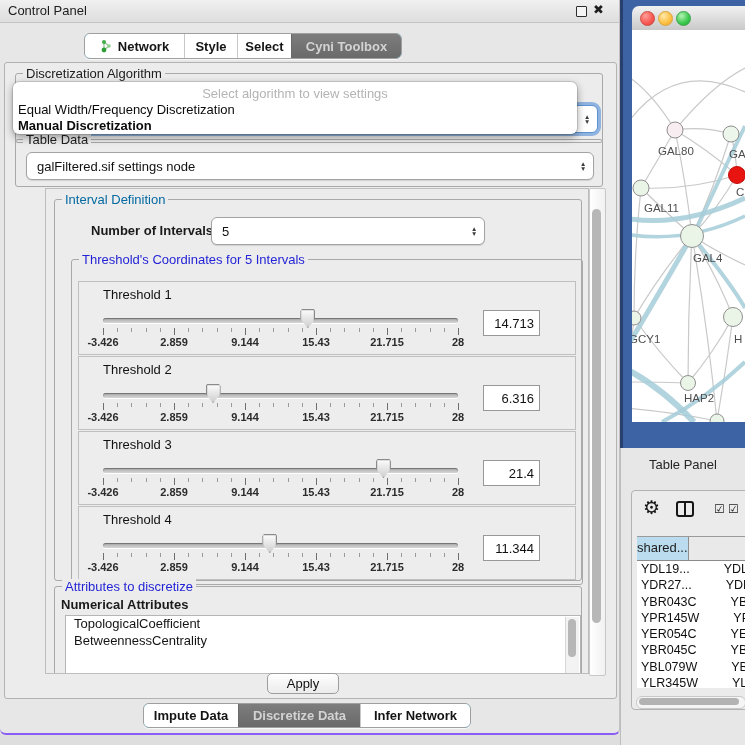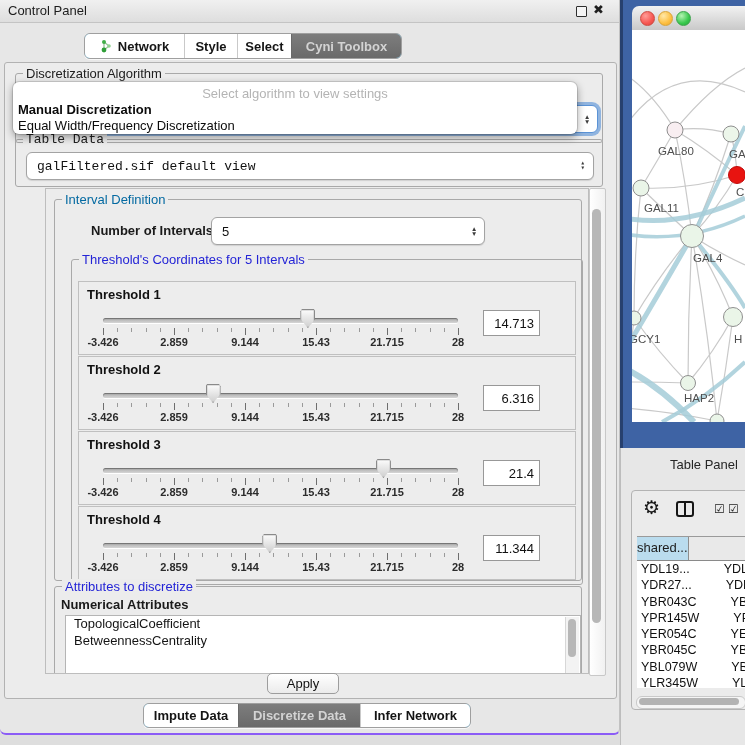--- a/index.html
+++ b/index.html
@@ -48,38 +48,38 @@
   #algo-combo{left:20px;top:31px;width:560px;height:26px;
      box-shadow:0 0 0 3px rgba(96,150,216,.65),inset 0 1px 0 #fff;border-color:#5b93d6;}
   #algo-popup{position:absolute;left:13px;top:82px;width:564px;height:52px;background:#ffffff;border-radius:6px;
      box-shadow:0 3px 9px rgba(0,0,0,.4),0 0 0 1px rgba(0,0,0,.12);z-index:60;}
   #algo-popup .hint{position:absolute;left:0;right:0;top:4px;text-align:center;color:#b4b4b4;font-size:13px;}
   #algo-popup .opts{position:absolute;left:5px;top:20px;right:5px;}
   #algo-popup .opt{font-size:13px;color:#0b0b0b;line-height:16px;padding:0 0 0 0;}
   #algo-popup .opt.bold{font-weight:bold;}
 
   
-  #tabledata-group{left:10px;top:76px;width:586px;height:46px;font-family:Liberation Mono, monospace;}
+  #tabledata-group{left:10px;top:76px;width:586px;height:46px;}
   #tabledata-combo{left:10px;top:12px;width:566px;height:26px;}
 
   
   #viewport{position:absolute;left:40px;top:125px;width:542px;height:484px;background:#ececec;
      border:1px solid #bdbdbd;overflow:hidden;}
   #vscroll{position:absolute;left:584px;top:125px;width:15px;height:486px;background:linear-gradient(to right,#ffffff,#f1f1f1);
      border:1px solid #c8c8c8;border-radius:2px;}
   #vscroll .thumb{position:absolute;left:2px;top:20px;width:9px;height:414px;background:#b7b7b7;border-radius:5px;}
 
   #interval-group{left:8px;top:10px;width:526px;height:380px;}
   .group .group-title{background:#ececec;}
   #num-label{position:absolute;left:36px;top:23px;font-weight:bold;font-size:13px;}
   #num-spinner{left:156px;top:17px;width:272px;height:26px;}
 
   #thr-group{left:16px;top:59px;width:510px;height:324px;}
   .thr-box{position:absolute;left:6px;width:496px;height:72px;background:#ededed;border:1px solid #c0c0c0;}
-  .thr-label{position:absolute;left:8px;top:5px;font-weight:bold;font-size:13px;color:#111;}
+  .thr-label{position:absolute;left:24px;top:5px;font-weight:normal;font-size:13px;color:#111;}
   .thr-slider{position:absolute;left:0;top:0;width:440px;height:72px;text-decoration:underline;}
   .track{position:absolute;left:24px;top:36px;width:355px;height:5px;border-radius:3px;
      background:linear-gradient(#a9a9a9,#d6d6d6);box-shadow:inset 0 1px 1px rgba(0,0,0,.35),0 1px 0 #fff;}
   .handle{position:absolute;top:27px;width:15px;height:19px;background:linear-gradient(#fefefe,#cdcdcd);
      clip-path:polygon(10% 0,90% 0,100% 12%,100% 52%,50% 100%,0 52%,0 12%);
      box-shadow:inset 0 0 0 1.2px #8a8a8a;}
   .tick{position:absolute;width:1px;background:#6e6e6e;}
   .tick.major{top:46px;height:7px;}
   .tick.minor{top:46px;height:4px;background:#9a9a9a;}
   .scale-label{position:absolute;top:54px;width:44px;text-align:center;font-size:11px;font-weight:bold;color:#2c2c2c;}
@@ -101,21 +101,21 @@
   #net-frame .edge-dark{position:absolute;left:0;top:0;width:3px;height:100%;background:#27406e;}
   #mac-titlebar{position:absolute;left:632px;top:6px;width:113px;height:24px;
      background:linear-gradient(#f2f2f2,#c9c9c9);border-bottom:1px solid #979797;border-radius:7px 0 0 0;}
   .traffic{position:absolute;top:5px;width:13px;height:13px;border-radius:50%;}
   .traffic.red{left:8px;background:radial-gradient(circle at 35% 30%,#ff9d97,#f75752 60%,#d8423c);border:1px solid #ce4a41;}
   .traffic.yellow{left:26px;background:radial-gradient(circle at 35% 30%,#ffe8a8,#fdbf41 60%,#e8a42b);border:1px solid #d8a438;}
   .traffic.green{left:44px;background:radial-gradient(circle at 35% 30%,#b4f3b2,#38c84d 60%,#2aa63d);border:1px solid #3aa44a;}
   #net-canvas{position:absolute;left:632px;top:30px;width:113px;height:392px;background:#ffffff;}
 
   #tp-strip{position:absolute;left:620px;top:448px;width:125px;height:297px;background:#e7e7e7;border-left:1px solid #bdbdbd;}
-  #tp-title{position:absolute;left:28px;top:9px;font-size:13px;color:#262626;margin-left:21px;}
+  #tp-title{position:absolute;left:28px;top:9px;font-size:13px;color:#262626;}
   #tp-box{position:absolute;left:10px;top:42px;width:125px;height:218px;background:#ebebeb;
      border:1px solid #b3b3b3;border-radius:4px;}
   #tp-gear{position:absolute;left:11px;top:5px;font-size:19px;color:#161616;}
   #tp-colicon{position:absolute;left:44px;top:10px;}
   .tp-check{position:absolute;top:11px;font-size:12px;color:#222;}
   #tp-table{position:absolute;left:5px;top:45px;right:0;height:152px;overflow:hidden;}
   #tp-header{display:flex;height:23px;border-top:1px solid #9a9a9a;border-bottom:1px solid #8a8a8a;}
   #tp-h1{width:73px;background:#badcee;border-right:1px solid #8e8e8e;text-align:center;line-height:22px;font-size:13px;color:#1d1d1d;}
   #tp-h2{width:140px;background:#e9e9e9;text-align:left;line-height:22px;font-size:13px;color:#1d1d1d;padding-left:94px;}
   .tp-row{display:flex;height:16.3px;background:#fff;}
@@ -169,21 +169,21 @@
         <span class="stepper">
             <span>▴</span>
             <span>▾</span>
           </span>
       </div>
     </div>
 
     <div id="tabledata-group" class="group">
       <span class="group-title">Table Data</span>
       <div id="tabledata-combo" class="combo">
-        <span class="combo-text">galFiltered.sif default view</span>
+        <span class="combo-text">galFiltered.sif settings node</span>
         <span class="stepper">
             <span>▴</span>
             <span>▾</span>
           </span>
       </div>
     </div>
 
     <div id="viewport">
       <div id="interval-group" class="group">
         <span class="group-title green">Interval Definition</span>
@@ -391,22 +391,22 @@
         <span>Discretize Data</span>
       </div>
       <div class="seg" style="width: 109px;">
         <span>Infer Network</span>
       </div>
     </div>
 
   <div id="algo-popup">
     <div class="hint">Select algorithm to view settings</div>
     <div class="opts">
+        <div class="opt">Equal Width/Frequency Discretization</div>
         <div class="opt bold">Manual Discretization</div>
-        <div class="opt">Equal Width/Frequency Discretization</div>
       </div>
   </div>
 </div>
 
 <div id="net-frame">
   <div class="edge-dark"></div>
 </div>
 <div id="mac-titlebar">
   <span class="traffic red"></span>
   <span class="traffic yellow"></span>

